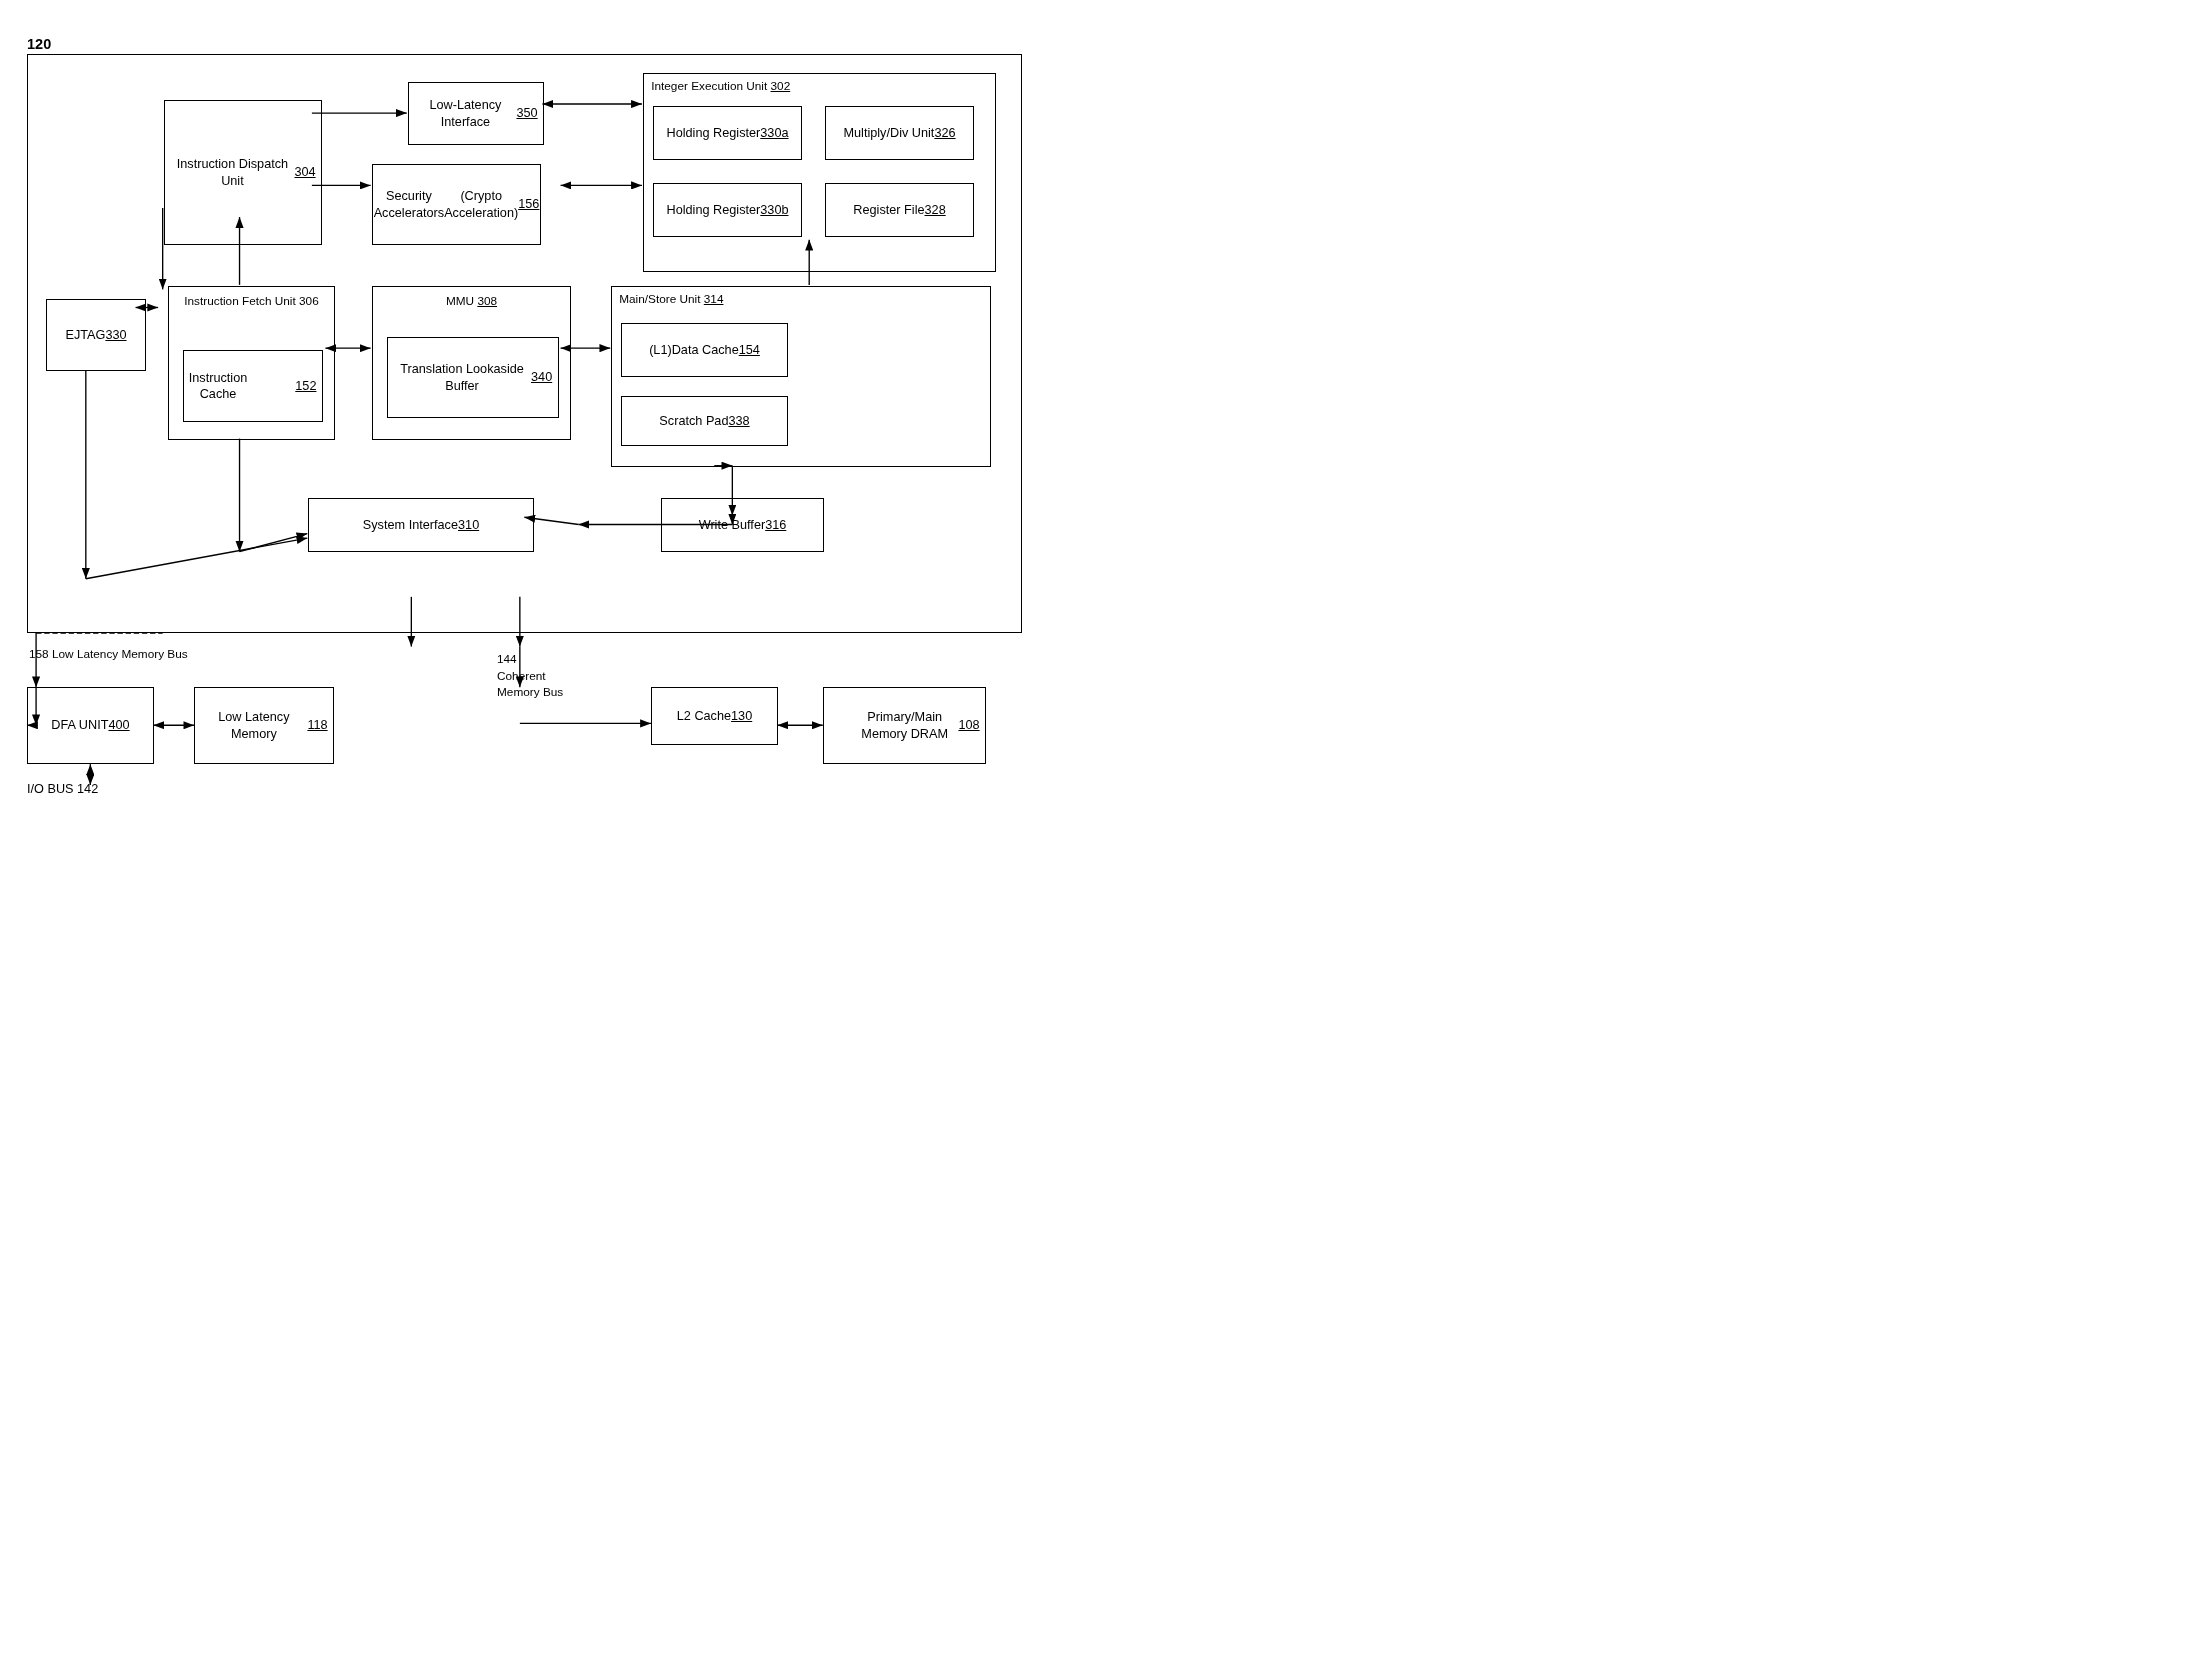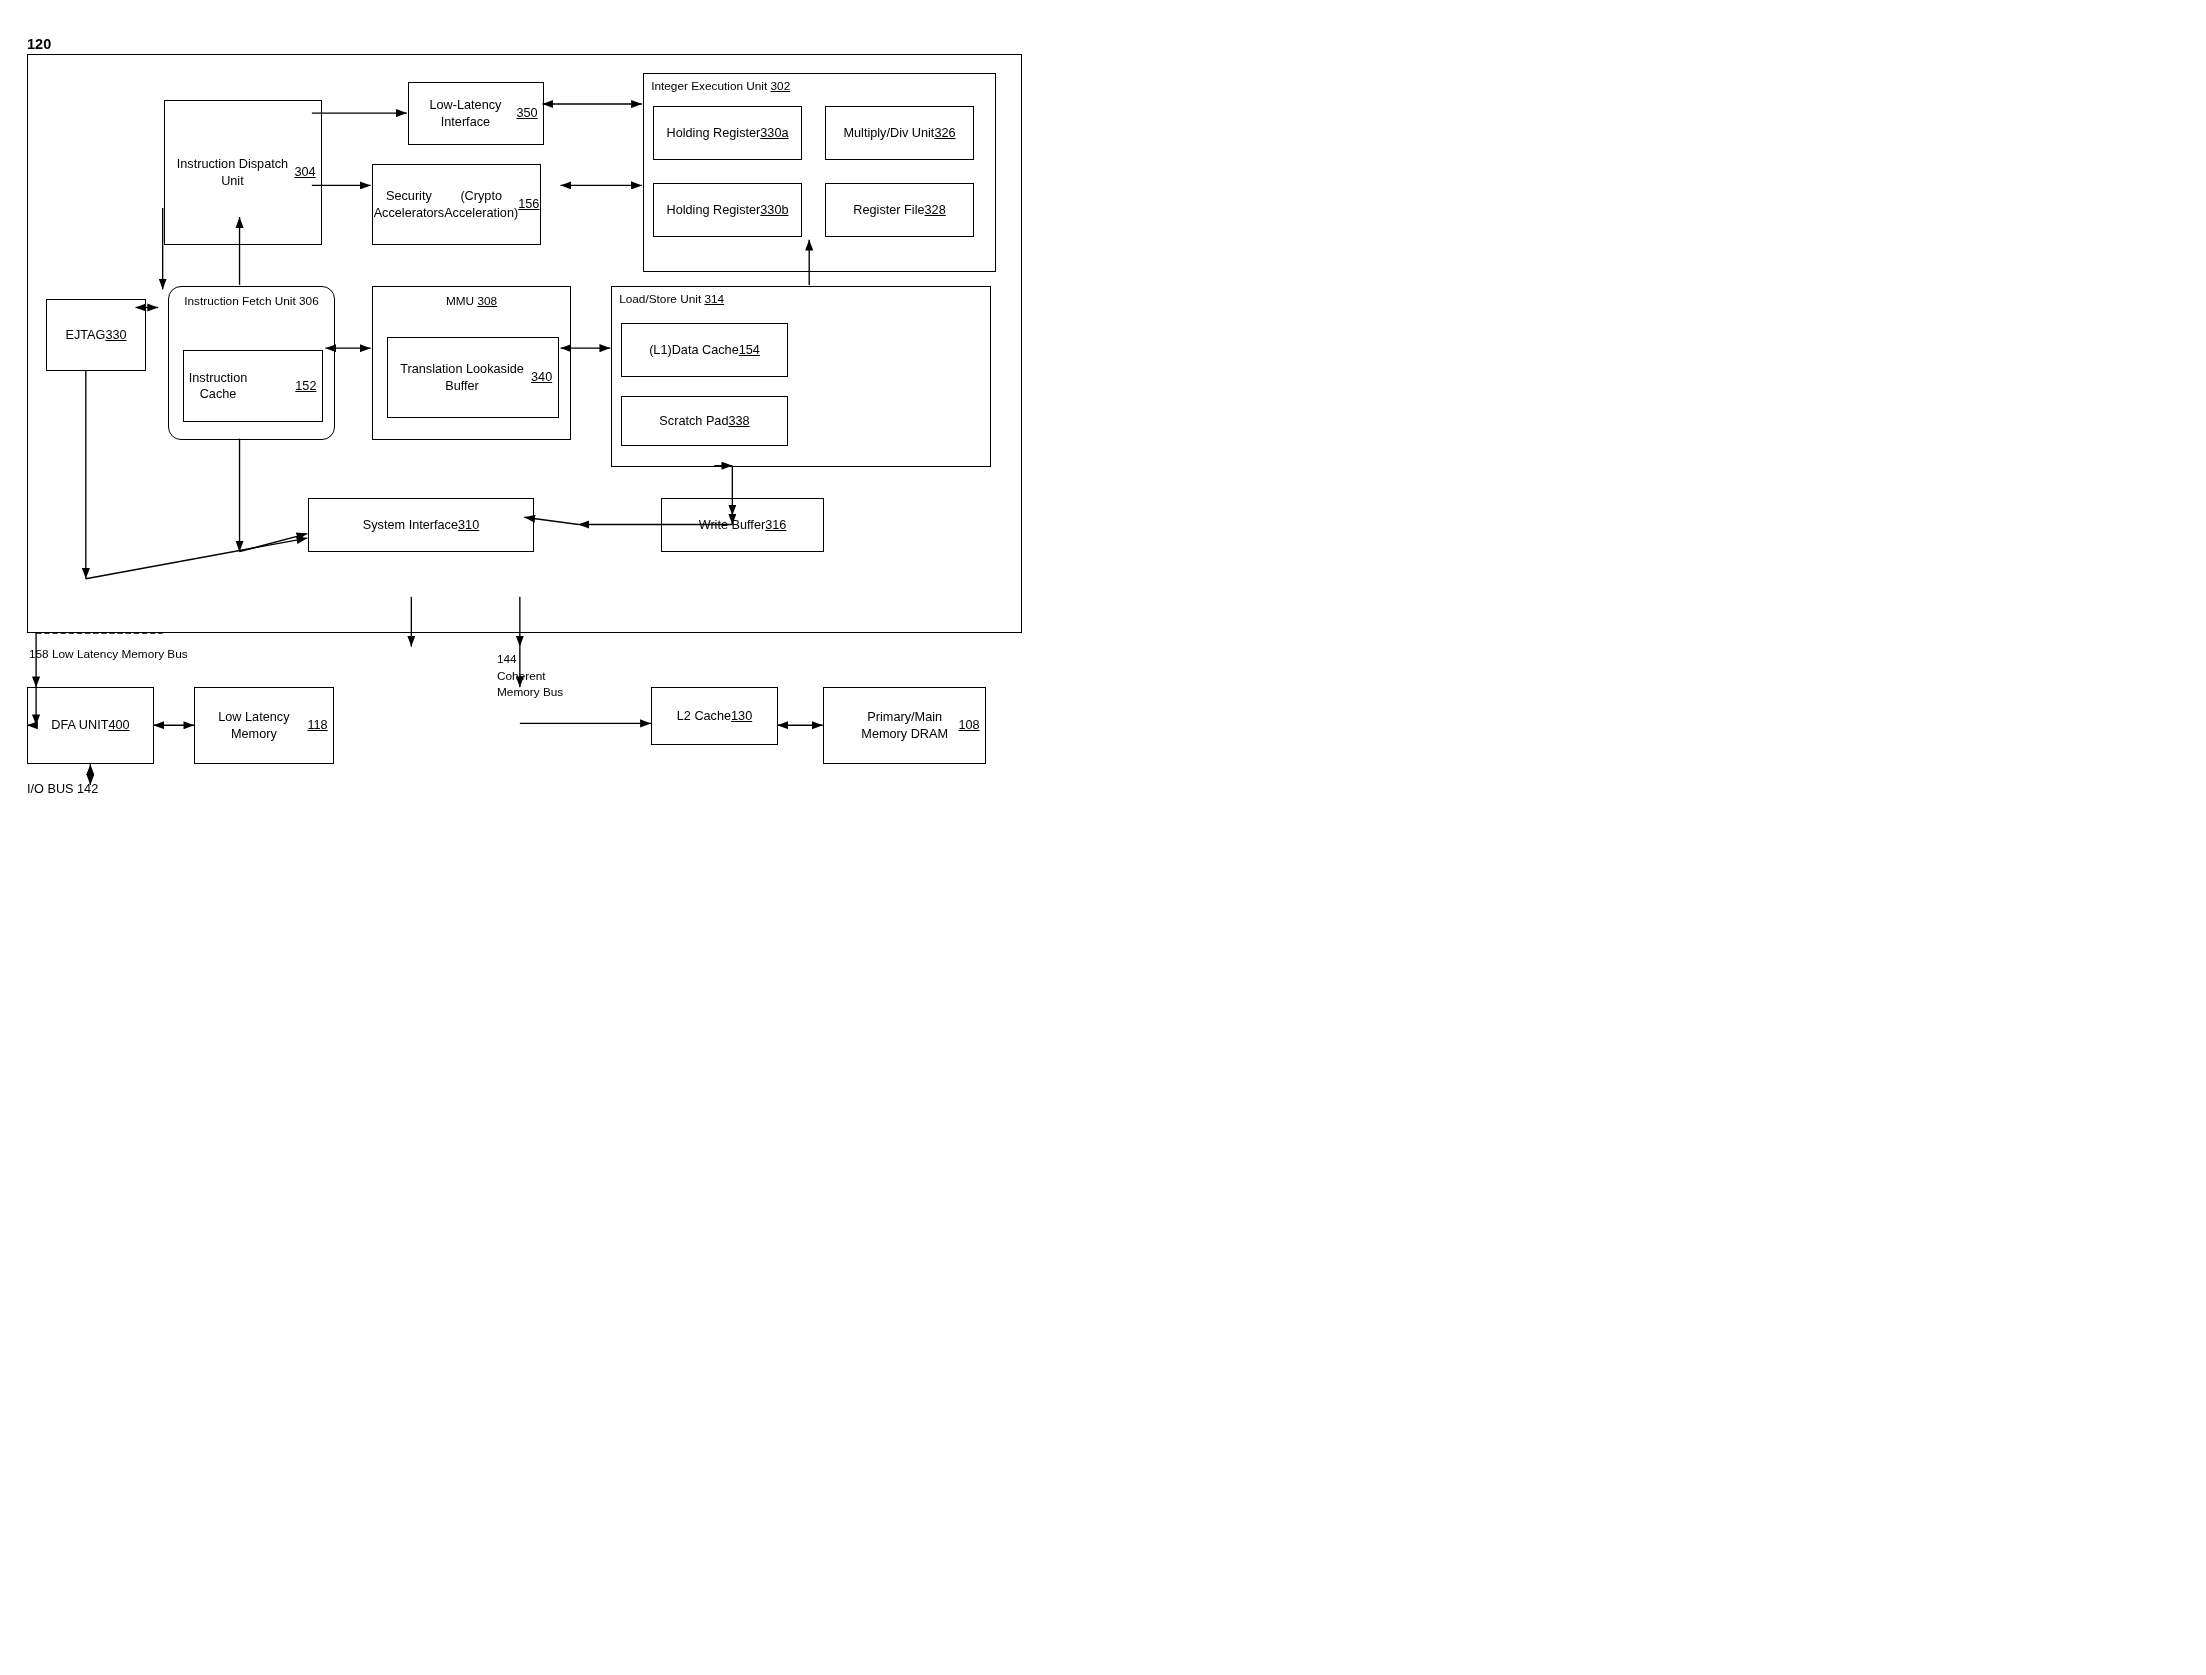--- a/index.html
+++ b/index.html
@@ -332,21 +332,21 @@
         <span>Register File</span>
         <span class="num">328</span>
       </div>
     </div>
 
     <div class="block b-ejtag">
       <span>EJTAG</span>
       <span class="num">330</span>
     </div>
 
-    <div class="block b-ifu-outer" style="position:absolute; align-items:flex-start; justify-content:flex-start; padding:0;border-radius:13px;">
+    <div class="block b-ifu-outer" style="position:absolute; align-items:flex-start; justify-content:flex-start; padding:0;">
       <div style="padding: 7.2px; font-size:11.8px; text-align:center; width:100%;">
         <span>Instruction Fetch Unit 306</span>
       </div>
 
       <div class="block b-ic">
         <span>Instruction Cache</span>
         <span class="num">152</span>
       </div>
     </div>
 
@@ -356,21 +356,21 @@
       </div>
 
       <div class="block b-tlb">
         <span>Translation Lookaside Buffer</span>
         <span class="num">340</span>
       </div>
     </div>
 
     <div class="block b-lsu-outer" style="position:absolute; align-items:flex-start; justify-content:flex-start; padding:0;">
       <div style="padding: 5.4px 7.2px; font-size:11.8px;">
-        <span>Load/Store Unit </span><span class="num">314</span>
+        <span>Main/Store Unit </span><span class="num">314</span>
       </div>
 
       <div class="block b-dc">
         <span>(L1)Data Cache</span>
         <span class="num">154</span>
       </div>
 
       <div class="block b-sp">
         <span>Scratch Pad</span>
         <span class="num">338</span>

